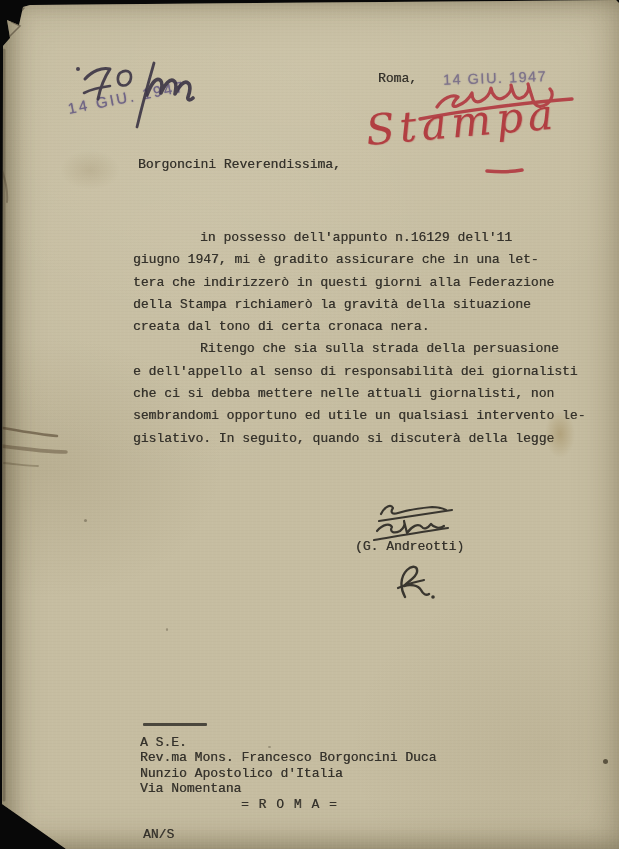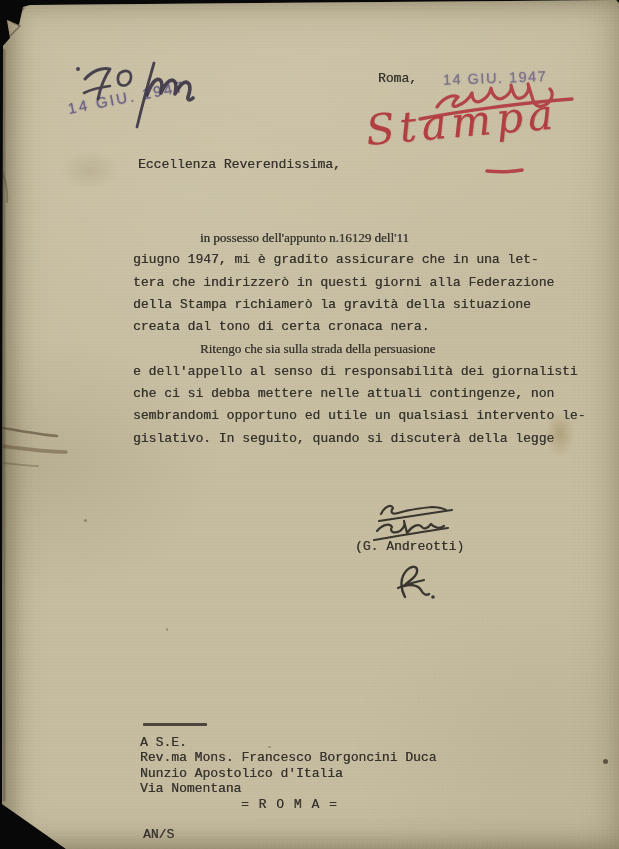--- a/index.html
+++ b/index.html
@@ -32,21 +32,21 @@
     font-size:13px;line-height:13px;white-space:pre;
     text-shadow:0.4px 0.3px 0.6px rgba(53,50,43,.65);
   }
   .place{left:378px;top:72px;}
   .salutation{left:138px;top:158px;}
   .body-block{position:absolute;left:133px;top:227px;width:470px;}
   .bline{
     color:var(--ink,#35322b);font-size:13px;line-height:22.3px;white-space:pre;
     text-shadow:0.4px 0.3px 0.6px rgba(53,50,43,.65);
   }
-  .bline.indent{padding-left:67px;font-family:Liberation Serif, serif;}
+  .bline.indent{padding-left:67px;}
   .closing{left:207px;top:492px;}
   .sig-typed{left:355px;top:540px;font-family:Liberation Mono, monospace;}
   .divider{position:absolute;left:143px;top:723px;width:64px;height:3px;background:var(--ink,#35322b);opacity:.85;border-radius:1px;}
   .recipient{position:absolute;left:140px;top:735px;}
   .rline{
     color:var(--ink,#35322b);font-size:13px;line-height:15.4px;white-space:pre;
     text-shadow:0.4px 0.3px 0.6px rgba(53,50,43,.65);
   }
   .rline.roma{padding-left:101px;letter-spacing:1px;}
   .ref{left:143px;top:828px;}
@@ -82,31 +82,31 @@
   .speck4{left:166px;top:628px;width:2px;height:3px;opacity:.45;}
 </style>
 </head>
 <body>
 
 <div class="scan">
   <div class="paper">
     <div class="grain"></div>
 
     <div class="tw place">Roma,</div>
-    <div class="tw salutation">Eccellenza Reverendissima,</div>
+    <div class="tw salutation">Borgoncini Reverendissima,</div>
 
     <div class="body-block">
       <div class="bline indent">in possesso dell'appunto n.16129 dell'11</div>
       <div class="bline">giugno 1947, mi è gradito assicurare che in una let-</div>
       <div class="bline">tera che indirizzerò in questi giorni alla Federazione</div>
       <div class="bline">della Stampa richiamerò la gravità della situazione</div>
       <div class="bline">creata dal tono di certa cronaca nera.</div>
       <div class="bline indent">Ritengo che sia sulla strada della persuasione</div>
       <div class="bline">e dell'appello al senso di responsabilità dei giornalisti</div>
-      <div class="bline">che ci si debba mettere nelle attuali contingenze, non</div>
+      <div class="bline">che ci si debba mettere nelle attuali giornalisti, non</div>
       <div class="bline">sembrandomi opportuno ed utile un qualsiasi intervento le-</div>
       <div class="bline">gislativo. In seguito, quando si discuterà della legge</div>
     </div>
 
     <div class="tw sig-typed">(G. Andreotti)</div>
 
     <div class="divider"></div>
 
     <div class="recipient">
       <div class="rline">A S.E.</div>

